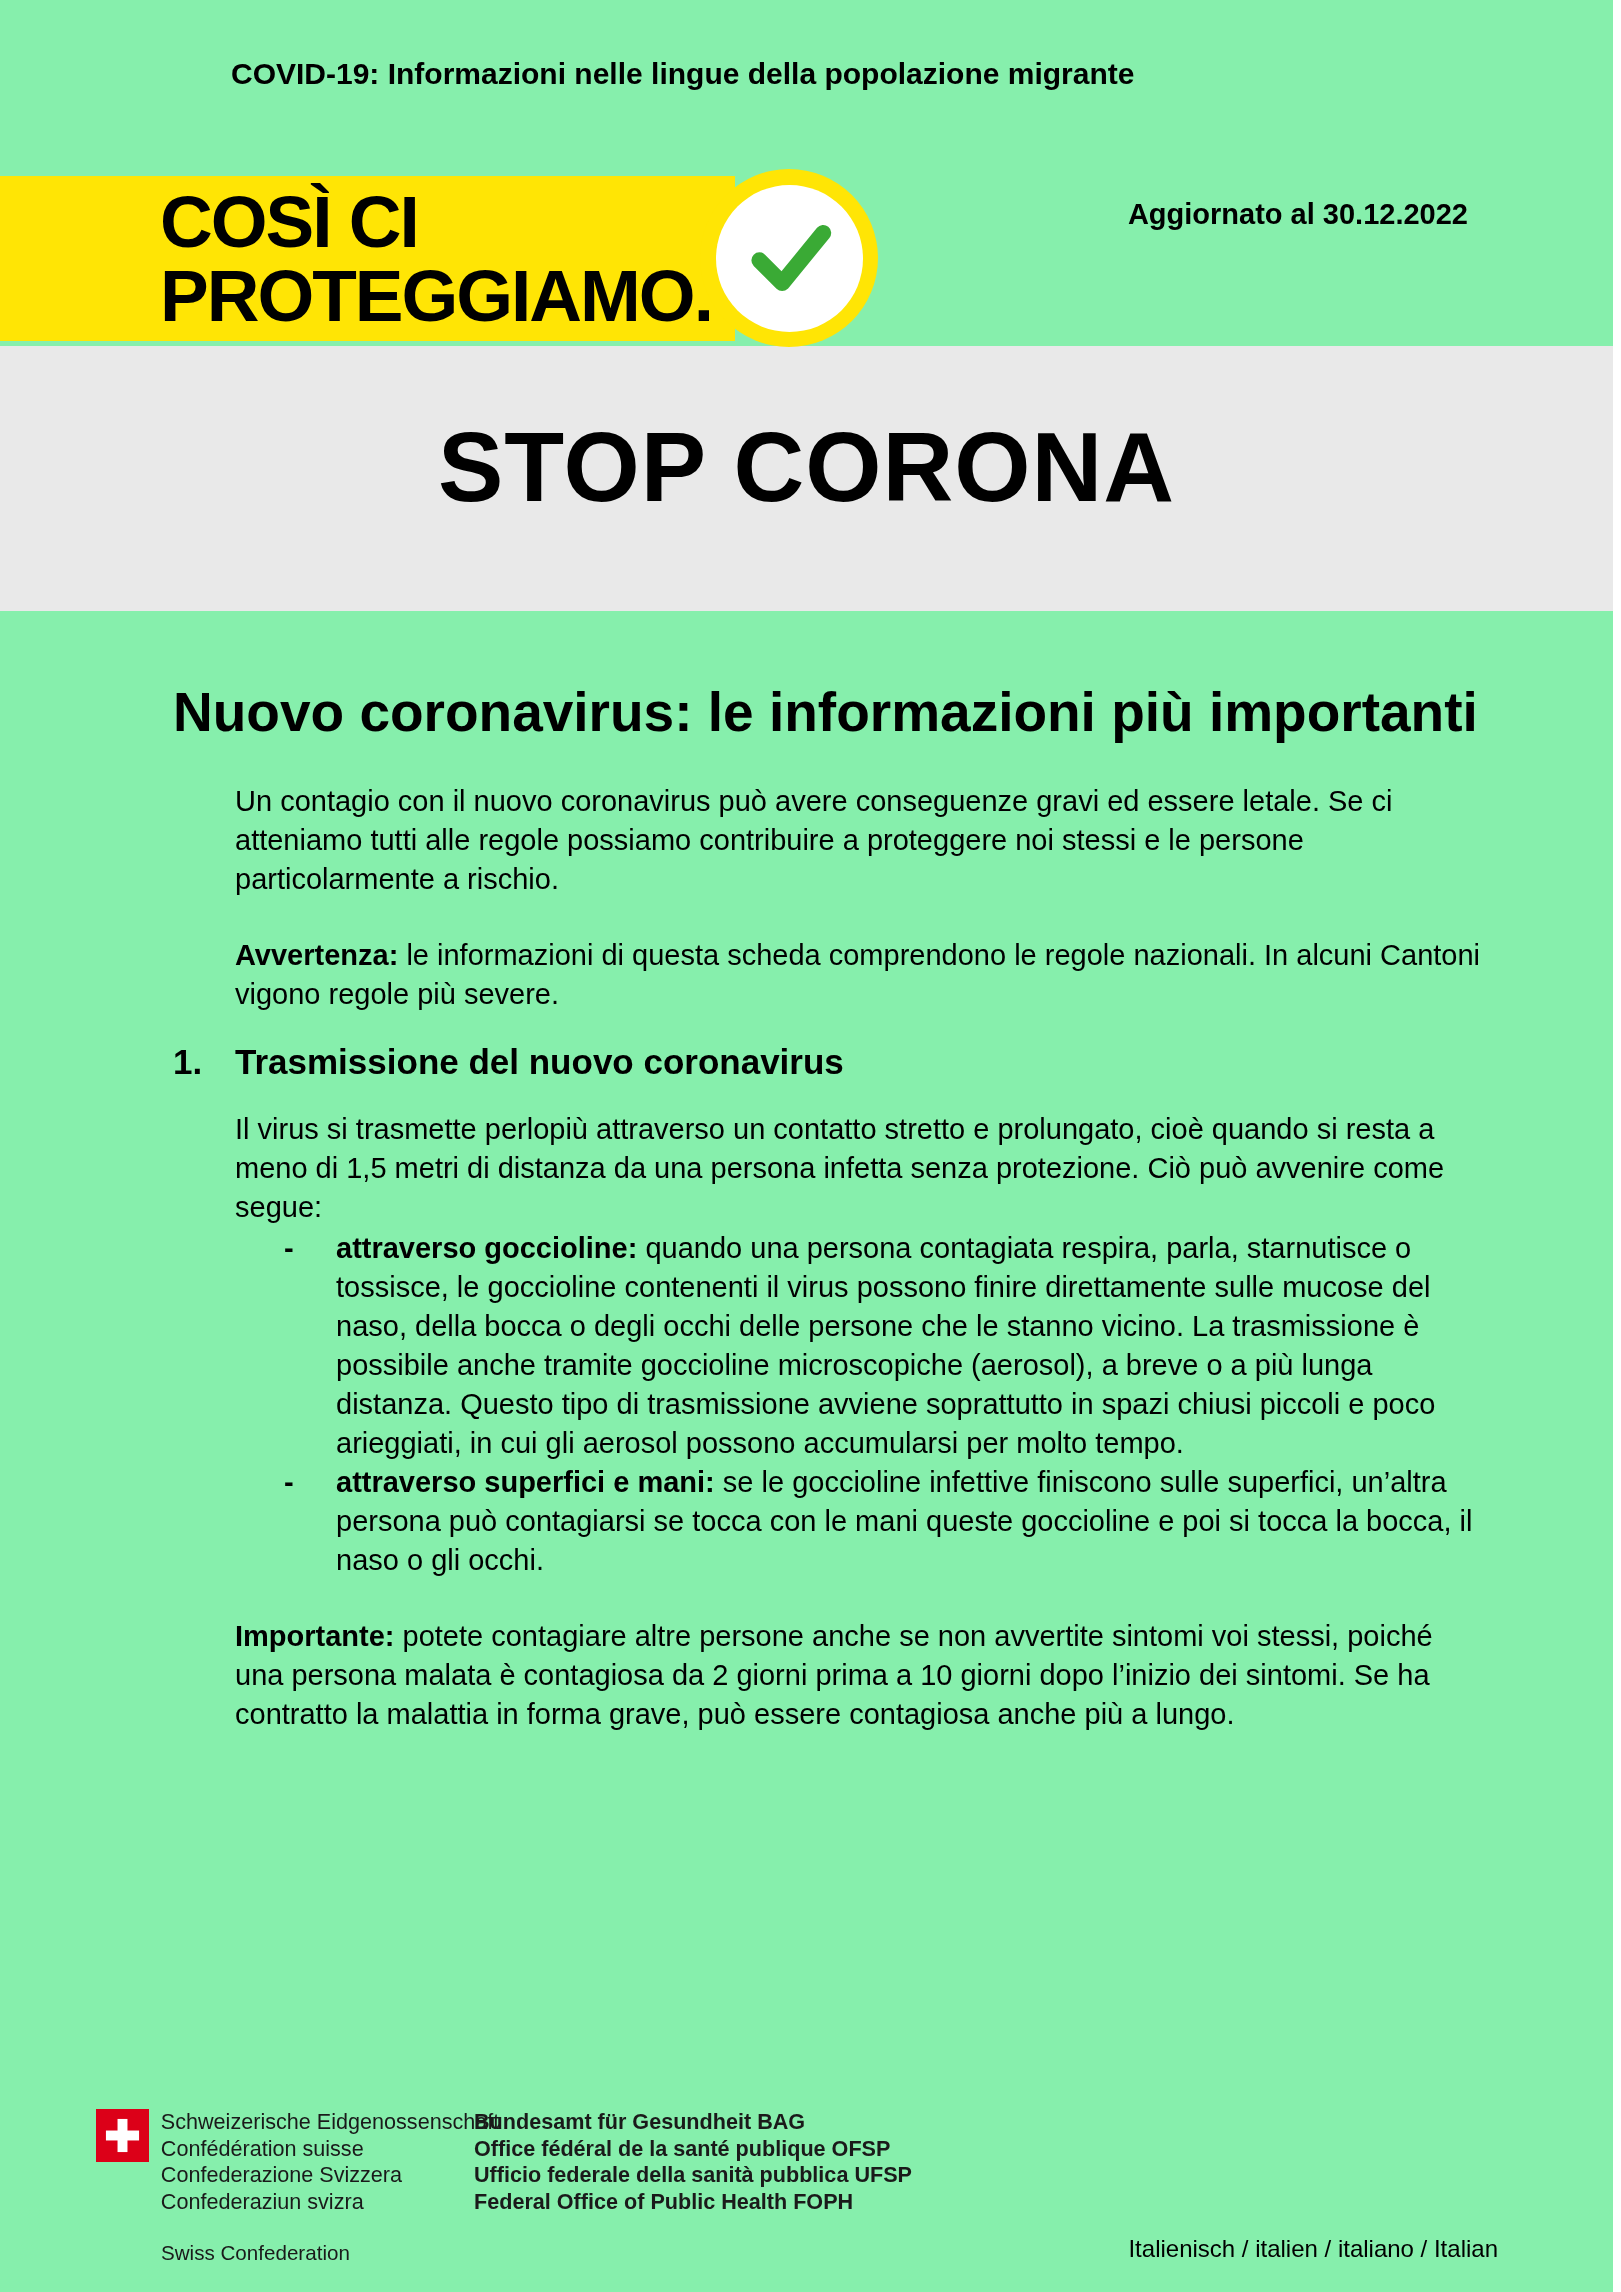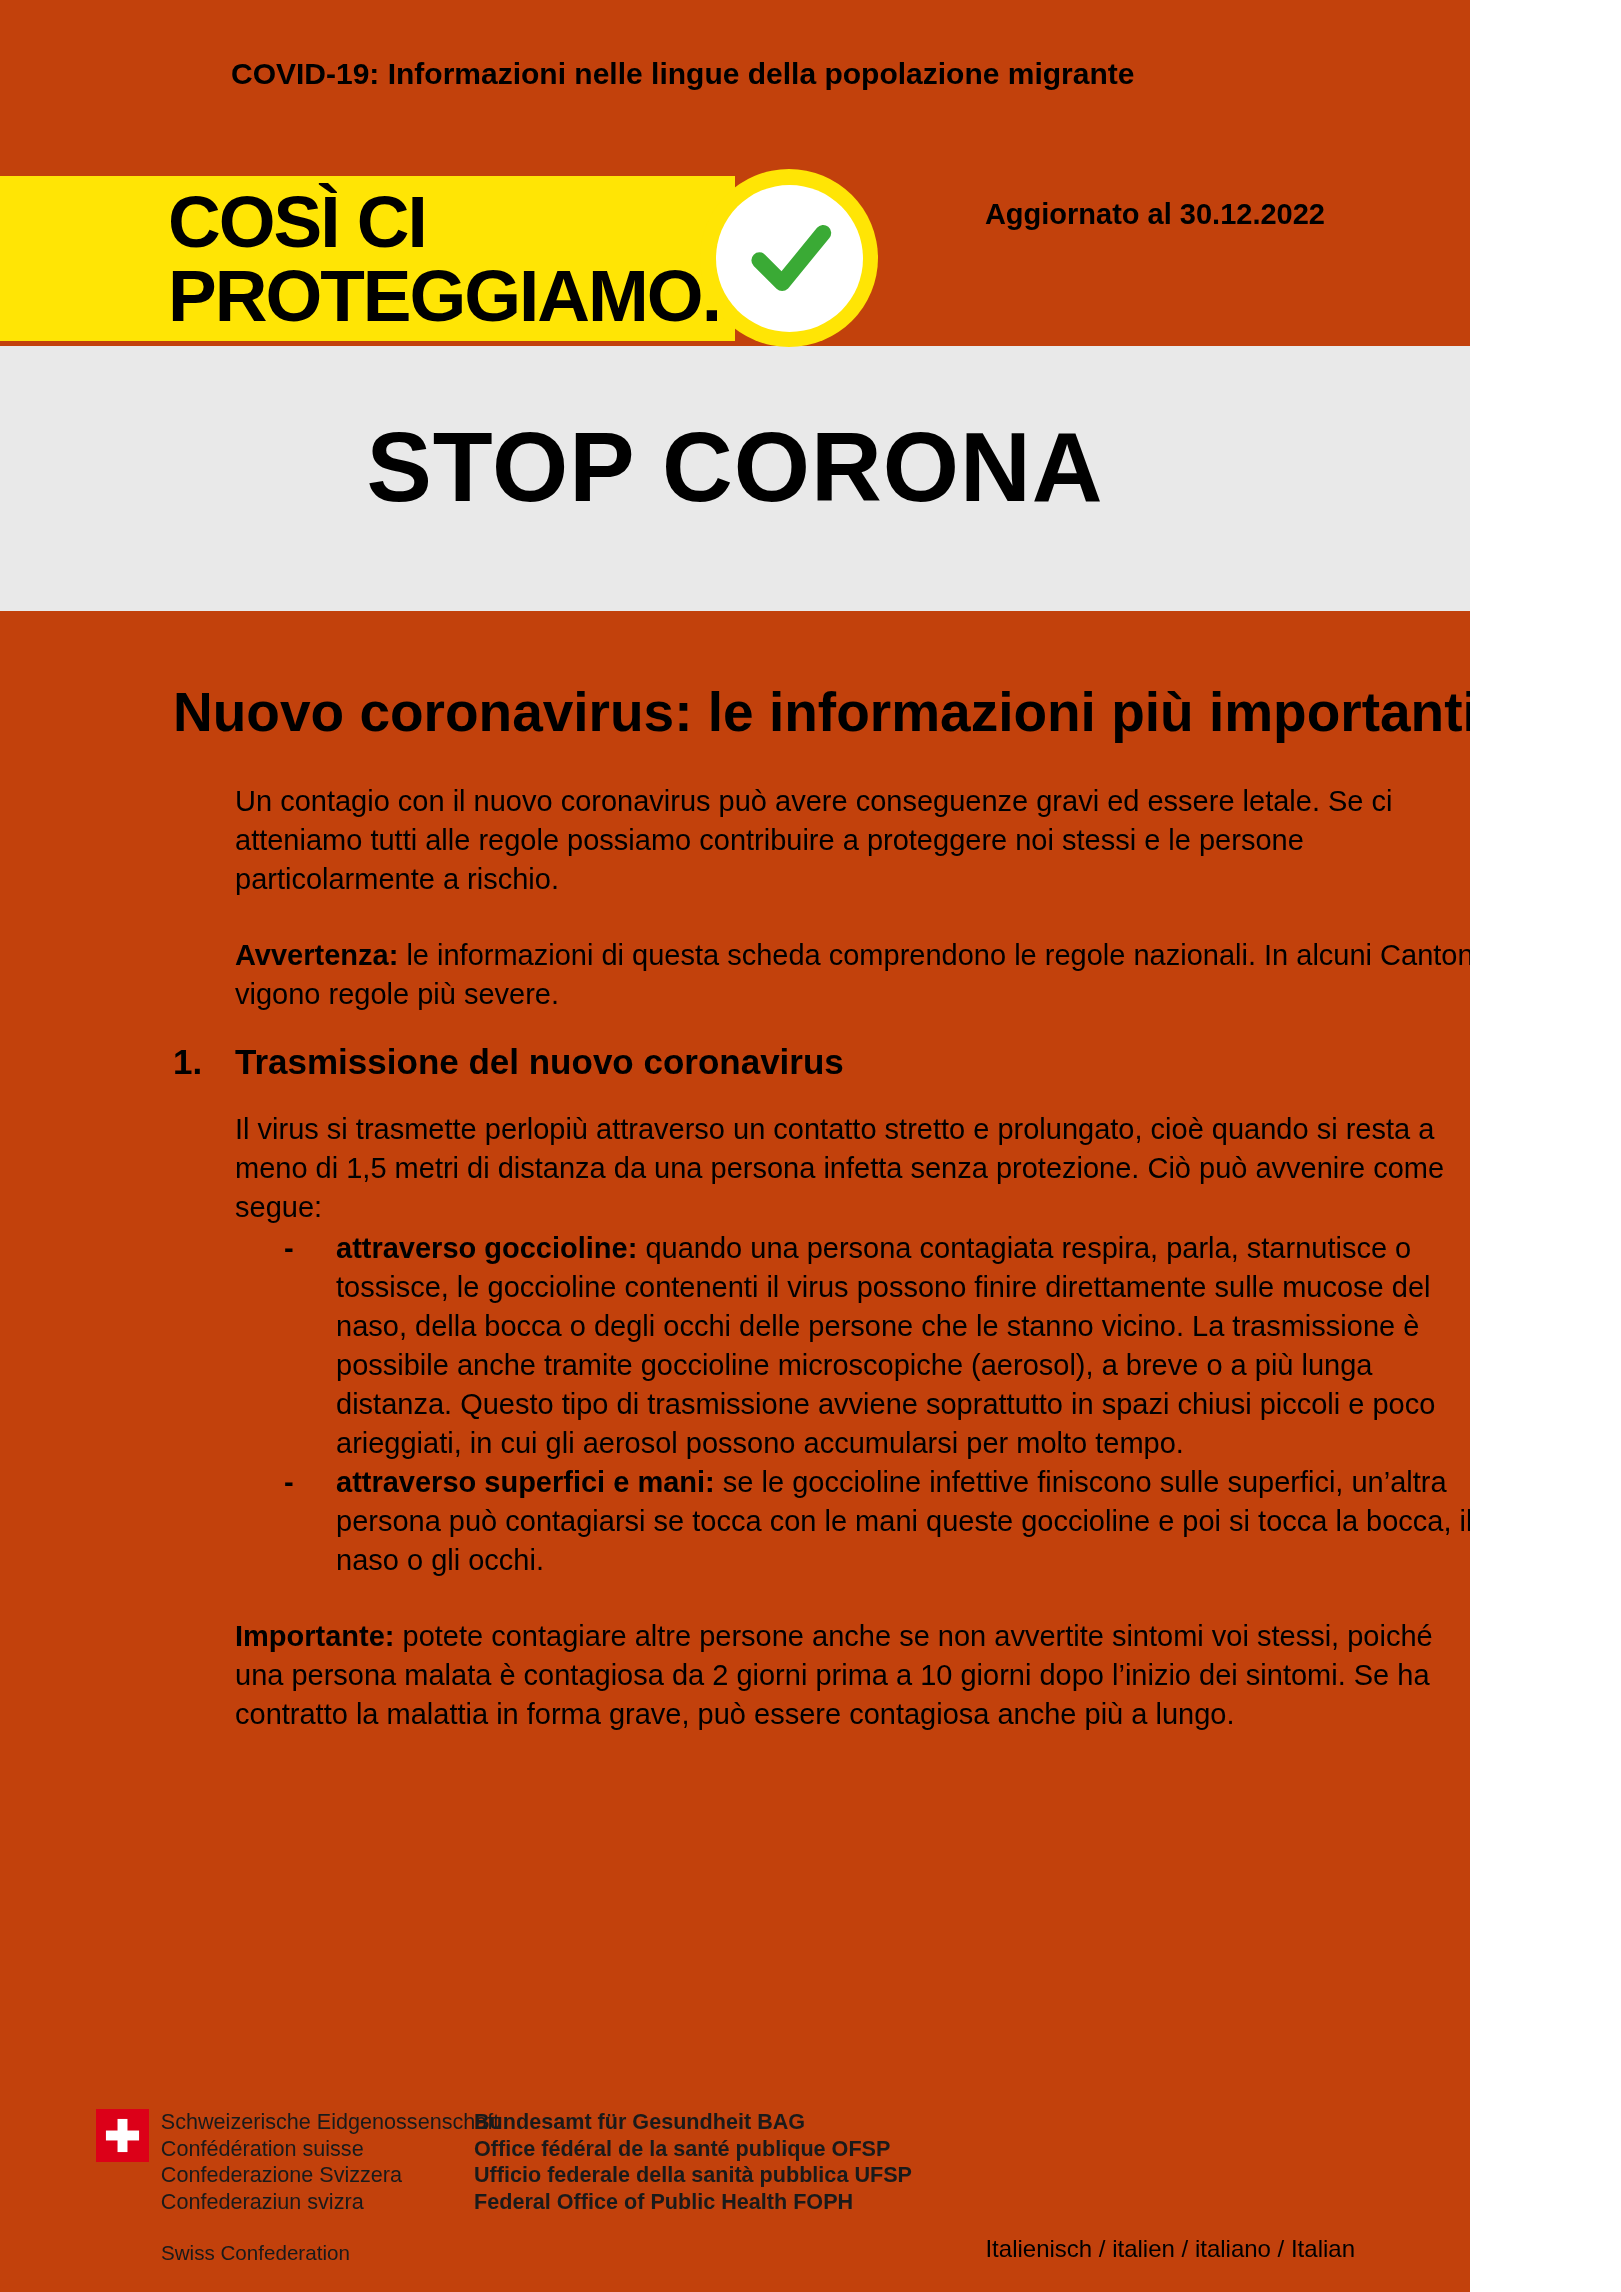--- a/index.html
+++ b/index.html
@@ -1,18 +1,18 @@
 <!DOCTYPE html>
 <html lang="it"><head>
 <meta charset="utf-8">
 <style>
   * { margin:0; padding:0; box-sizing:border-box; }
   html,body { background:#ffffff; }
   .page {
-    position:relative; width:1470px; height:2293px; background:#c2410c;
+    position:relative; width:1613px; height:2293px; background:#86efac;
     font-family:"Liberation Sans", sans-serif; color:#000; overflow:hidden;
   }
 
   
   .doc-header { position:absolute; top:57px; left:231px; font-size:30px; font-weight:bold; }
 
   
   .updated { position:absolute; top:198px; right:145px; font-size:29px; font-weight:bold; }
 
   
@@ -25,21 +25,21 @@
   
   .yellow-banner { position:absolute; top:176px; left:0; width:892px; height:165px; }
   .banner-rect { position:absolute; left:0; top:0; width:735px; height:165px; background:#ffe505; }
   .banner-bump { position:absolute; left:700px; top:-6.9px; width:178px; height:178px; border-radius:50%; background:#ffe505; }
   .check-circle {
     position:absolute; left:15.7px; top:15.7px; width:147px; height:147px; border-radius:50%;
     background:#ffffff; display:flex; align-items:center; justify-content:center;
   }
   .banner-text {
     position:absolute; left:160px; top:50%; transform:translateY(-50%);
-    font-size:73px; line-height:74px; font-weight:bold; letter-spacing:-2px; color:#000;margin-left:8px;
+    font-size:73px; line-height:74px; font-weight:bold; letter-spacing:-2px; color:#000;
   }
 
   
   .content { position:absolute; top:686px; left:173px; width:1309px; }
   .content h1 { font-size:55px; line-height:53px; font-weight:bold; margin:0 0 43px 0; }
   .para { font-size:29px; line-height:39px; }
   .intro   { margin:0 0 0 62px; }
   .notice  { margin:37px 0 0 62px; }
   .section-heading { margin:25.5px 0 0 0; font-size:35px; line-height:43px; font-weight:bold; display:flex; }
   .section-heading .num { width:62px; flex-shrink:0; }

